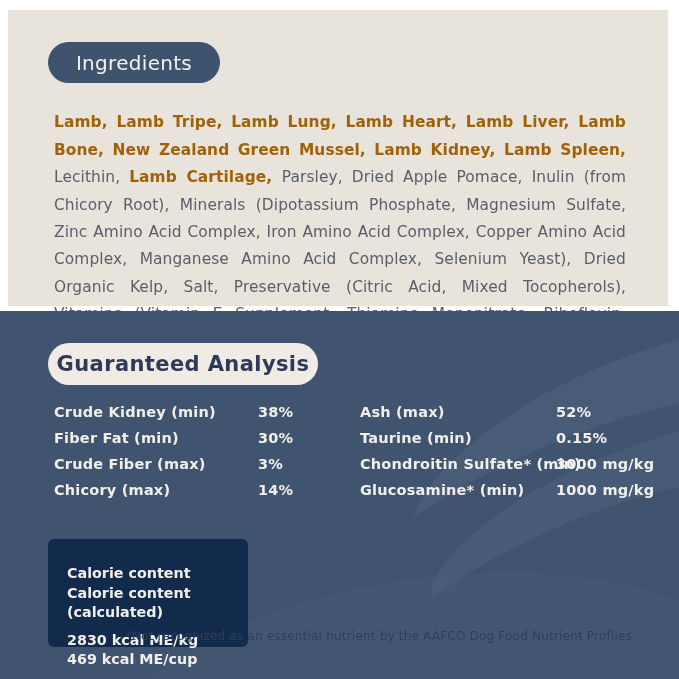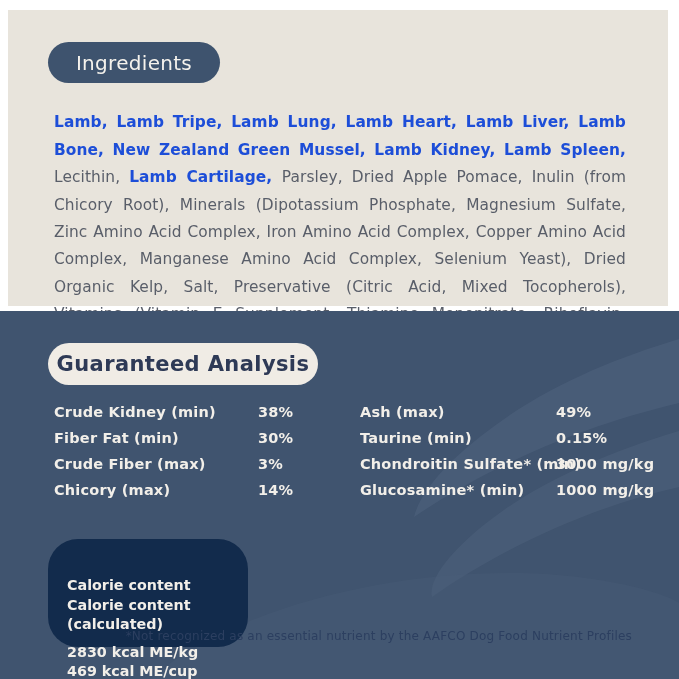--- a/index.html
+++ b/index.html
@@ -18,21 +18,21 @@
     position:absolute; left:40px; top:32px; width:172px; height:41px;
     background:#3e536e; border-radius:21px;
     display:flex; align-items:center; justify-content:center;
     color:#f5f2ec; font-size:20px; font-weight:normal; letter-spacing:0.3px;
   }
   .ingredients-text {
     position:absolute; left:46px; top:84px; width:572px;
     text-align:justify; font-size:15.4px; line-height:27.4px;
     color:#595e69; letter-spacing:0.1px;
   }
-  .ingredients-text .seg-bold { font-weight:bold; color:#1d4ed8; }
+  .ingredients-text .seg-bold { font-weight:bold; color:#a16207; }
 
   
   .bottom-panel {
     position:absolute; left:0; top:311px; width:679px; height:442px;
     background:#40546f; overflow:hidden;
   }
   .waves { position:absolute; left:0; top:0; width:679px; height:368px; pointer-events:none; }
 
   .badge-analysis {
     position:absolute; left:48px; top:32px; width:270px; height:42px;
@@ -44,22 +44,22 @@
   .analysis-table {
     position:absolute; left:54px; top:88px; width:578px;
     display:grid; grid-template-columns:204px 102px 196px 1fr;
     font-size:14.5px; font-weight:bold; color:#f2efe9;
     line-height:26px; letter-spacing:0.2px;
   }
   .analysis-table .cell { white-space:nowrap; }
 
   .calorie-box {
     position:absolute; left:48px; top:228px; width:200px; height:108px;
-    background:#122b4c; border-radius:30px; box-sizing:border-box;
-    padding:37px 10px 0 19px;
+    background:#122b4c; border-radius:6px; box-sizing:border-box;
+    padding:25px 10px 0 19px;
     color:#f2efe9; font-size:14.3px; font-weight:bold; line-height:19.5px;
   }
   .calorie-box .group2 { margin-top:8px; }
 
   .footnote {
     position:absolute; right:47px; top:318px;
     font-size:12px; color:#2c3f60; letter-spacing:0.2px; white-space:nowrap;
   }
 </style>
 </head>
@@ -83,21 +83,21 @@
   </svg>
 
   <div class="badge-analysis">
     <span>Guaranteed Analysis</span>
   </div>
 
   <div class="analysis-table">
     <div class="cell">Crude Kidney (min)</div>
     <div class="cell">38%</div>
     <div class="cell">Ash (max)</div>
-    <div class="cell">49%</div>
+    <div class="cell">52%</div>
 
     <div class="cell">Fiber Fat (min)</div>
     <div class="cell">30%</div>
     <div class="cell">Taurine (min)</div>
     <div class="cell">0.15%</div>
 
     <div class="cell">Crude Fiber (max)</div>
     <div class="cell">3%</div>
     <div class="cell">Chondroitin Sulfate* (min)</div>
     <div class="cell">3000 mg/kg</div>

